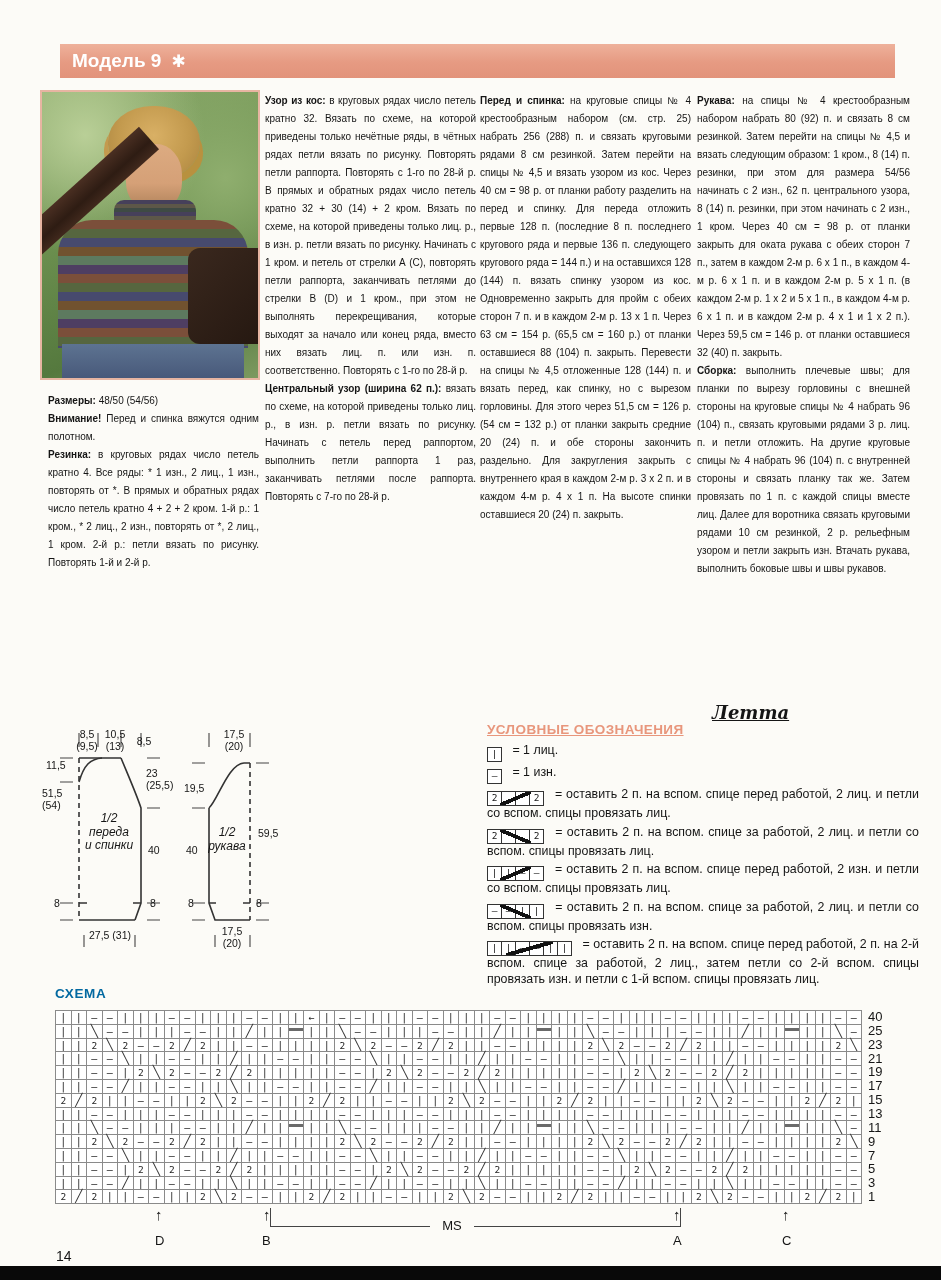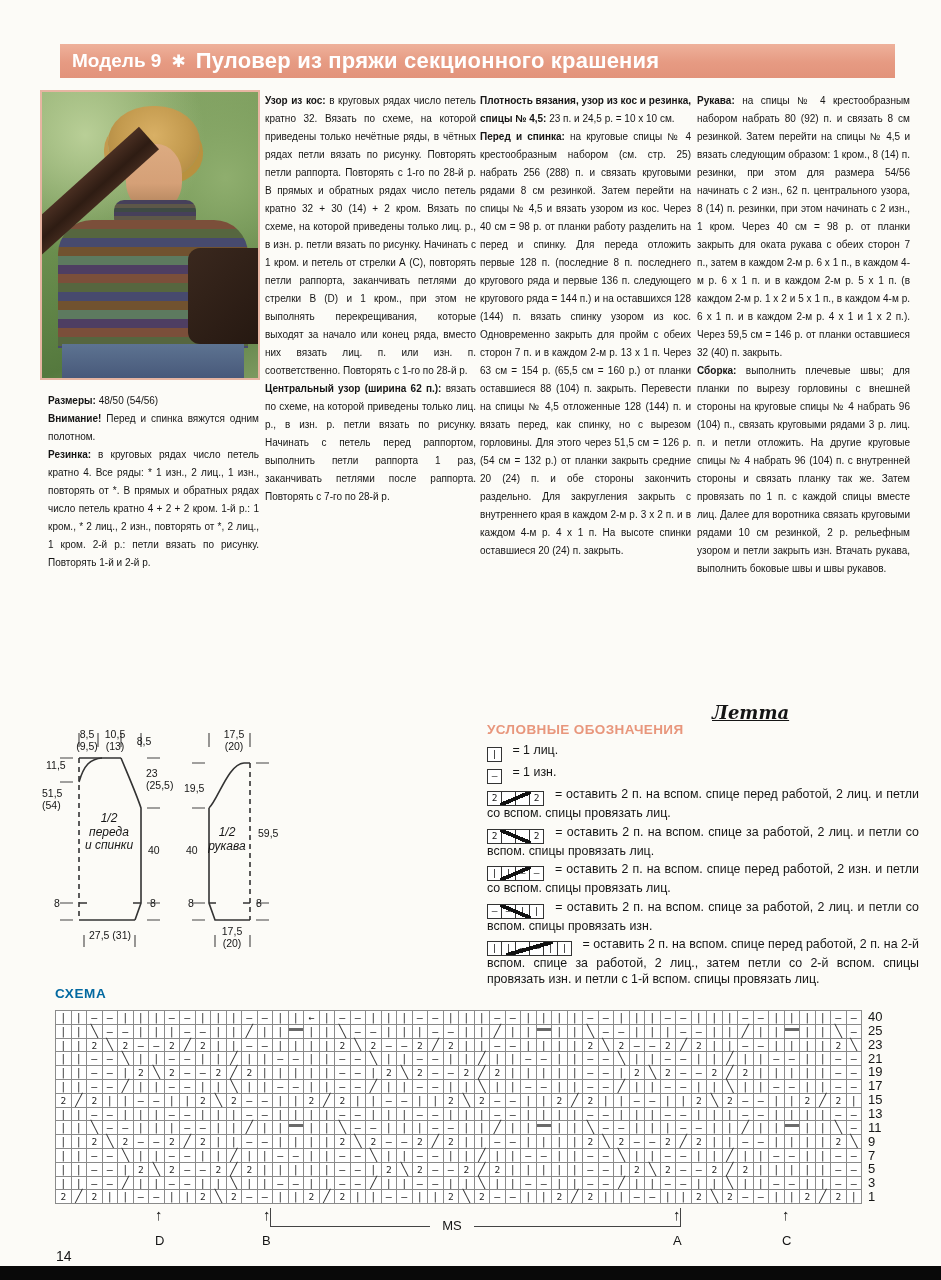--- a/index.html
+++ b/index.html
@@ -57,21 +57,21 @@
   .schem-svg{position:absolute;}
   #svg-front{left:40px;top:705px;}
   #svg-sleeve{left:180px;top:705px;}
   .mlabel{position:absolute;font-size:10.5px;line-height:11.5px;white-space:pre-line;}
   .mlabel.c{text-align:center;}
   .mlabel.it{font-style:italic;font-size:12px;line-height:13.5px;}
   
   .brand{position:absolute;left:712px;top:702px;font-family:"DejaVu Serif",serif;
     font-weight:bold;font-style:italic;font-size:18px;text-decoration:underline;}
   .legend{position:absolute;left:487px;top:722px;width:432px;}
-  .legend-title{color:#e8967c;font-weight:bold;font-size:13.5px;letter-spacing:.4px;margin:0 0 6px 0;}
+  .legend-title{color:#e8967c;font-weight:bold;font-size:13.5px;letter-spacing:.4px;margin:0 0 6px 0;text-decoration:underline;}
   .leg-item{font-size:12.4px;line-height:15.6px;margin-bottom:3px;text-align:justify;}
   .leg-sym{display:inline-flex;position:relative;vertical-align:-3px;margin-right:7px;background:#fff;}
   .leg-cell{width:13px;height:13px;line-height:12px;text-align:center;border:1px solid #333;
     margin-left:-1px;font-size:9.5px;font-family:"DejaVu Sans Mono",monospace;display:inline-block;box-sizing:content-box;}
   .leg-sym .leg-cell:first-child{margin-left:0;}
   .ov-front::after{content:"";position:absolute;left:22%;right:22%;top:1px;bottom:1px;
     background:linear-gradient(to bottom right,transparent 42%,#111 42% 58%,transparent 58%);}
   .ov-back::after{content:"";position:absolute;left:22%;right:22%;top:1px;bottom:1px;
     background:linear-gradient(to top right,transparent 42%,#111 42% 58%,transparent 58%);}
   
@@ -99,21 +99,20 @@
   
   .page-num{position:absolute;left:56px;top:1248px;font-size:14px;}
   .scan-bar{position:absolute;left:0;top:1266px;width:941px;height:14px;background:#090909;}
 </style>
 </head>
 <body>
 
 <div class="banner">
   <span class="model">Модель 9</span>
   <span class="star">✱</span>
-  <span class="title">Пуловер из пряжи секционного крашения</span>
 </div>
 
 <div class="photo">
   <div class="ph-hair"></div>
   <div class="ph-face"></div>
   <div class="ph-collar"></div>
   <div class="ph-sweater"></div>
   <div class="ph-strap"></div>
   <div class="ph-bag"></div>
   <div class="ph-jeans"></div>
@@ -122,21 +121,20 @@
 <div class="col" id="col1">
     <p class="para"><b>Размеры:</b><span> 48/50 (54/56)</span></p>
     <p class="para"><b>Внимание!</b><span> Перед и спинка вяжутся одним полотном.</span></p>
     <p class="para"><b>Резинка:</b><span> в круговых рядах число петель кратно 4. Все ряды: * 1 изн., 2 лиц., 1 изн., повторять от *. В прямых и обратных рядах число петель кратно 4 + 2 + 2 кром. 1-й р.: 1 кром., * 2 лиц., 2 изн., повторять от *, 2 лиц., 1 кром. 2-й р.: петли вязать по рисунку. Повторять 1-й и 2-й р.</span></p>
   </div>
 <div class="col" id="col2">
     <p class="para"><b>Узор из кос:</b><span> в круговых рядах число петель кратно 32. Вязать по схеме, на которой приведены только нечётные ряды, в чётных рядах петли вязать по рисунку. Повторять петли раппорта. Повторять с 1-го по 28-й р. В прямых и обратных рядах число петель кратно 32 + 30 (14) + 2 кром. Вязать по схеме, на которой приведены только лиц. р., в изн. р. петли вязать по рисунку. Начинать с 1 кром. и петель от стрелки А (С), повторять петли раппорта, заканчивать петлями до стрелки В (D) и 1 кром., при этом не выполнять перекрещивания, которые выходят за начало или конец ряда, вместо них вязать лиц. п. или изн. п. соответственно. Повторять с 1-го по 28-й р.</span></p>
     <p class="para"><b>Центральный узор (ширина 62 п.):</b><span> вязать по схеме, на которой приведены только лиц. р., в изн. р. петли вязать по рисунку. Начинать с петель перед раппортом, выполнить петли раппорта 1 раз, заканчивать петлями после раппорта. Повторять с 7-го по 28-й р.</span></p>
   </div>
 <div class="col" id="col3">
-    <p class="para"><b>Плотность вязания, узор из кос и резинка, спицы № 4,5:</b><span> 23 п. и 24,5 р. = 10 х 10 см.</span></p>
     <p class="para"><b>Перед и спинка:</b><span> на круговые спицы № 4 крестообразным набором (см. стр. 25) набрать 256 (288) п. и связать круговыми рядами 8 см резинкой. Затем перейти на спицы № 4,5 и вязать узором из кос. Через 40 см = 98 р. от планки работу разделить на перед и спинку. Для переда отложить первые 128 п. (последние 8 п. последнего кругового ряда и первые 136 п. следующего кругового ряда = 144 п.) и на оставшихся 128 (144) п. вязать спинку узором из кос. Одновременно закрыть для пройм с обеих сторон 7 п. и в каждом 2-м р. 13 х 1 п. Через 63 см = 154 р. (65,5 см = 160 р.) от планки оставшиеся 88 (104) п. закрыть. Перевести на спицы № 4,5 отложенные 128 (144) п. и вязать перед, как спинку, но с вырезом горловины. Для этого через 51,5 см = 126 р. (54 см = 132 р.) от планки закрыть средние 20 (24) п. и обе стороны закончить раздельно. Для закругления закрыть с внутреннего края в каждом 2-м р. 3 х 2 п. и в каждом 4-м р. 4 х 1 п. На высоте спинки оставшиеся 20 (24) п. закрыть.</span></p>
   </div>
 <div class="col" id="col4">
     <p class="para"><b>Рукава:</b><span> на спицы № 4 крестообразным набором набрать 80 (92) п. и связать 8 см резинкой. Затем перейти на спицы № 4,5 и вязать следующим образом: 1 кром., 8 (14) п. резинки, при этом для размера 54/56 начинать с 2 изн., 62 п. центрального узора, 8 (14) п. резинки, при этом начинать с 2 изн., 1 кром. Через 40 см = 98 р. от планки закрыть для оката рукава с обеих сторон 7 п., затем в каждом 2-м р. 6 х 1 п., в каждом 4-м р. 6 х 1 п. и в каждом 2-м р. 5 х 1 п. (в каждом 2-м р. 1 х 2 и 5 х 1 п., в каждом 4-м р. 6 х 1 п. и в каждом 2-м р. 4 х 1 и 1 х 2 п.). Через 59,5 см = 146 р. от планки оставшиеся 32 (40) п. закрыть.</span></p>
     <p class="para"><b>Сборка:</b><span> выполнить плечевые швы; для планки по вырезу горловины с внешней стороны на круговые спицы № 4 набрать 96 (104) п., связать круговыми рядами 3 р. лиц. п. и петли отложить. На другие круговые спицы № 4 набрать 96 (104) п. с внутренней стороны и связать планку так же. Затем провязать по 1 п. с каждой спицы вместе лиц. Далее для воротника связать круговыми рядами 10 см резинкой, 2 р. рельефным узором и петли закрыть изн. Втачать рукава, выполнить боковые швы и швы рукавов.</span></p>
   </div>
 
 <svg id="svg-front" class="schem-svg" width="150" height="255" viewBox="0 0 150 255">
   <g stroke="#333" stroke-width="1.6" fill="none">
     <path d="M39,53 V215" stroke-dasharray="5 4"></path>

